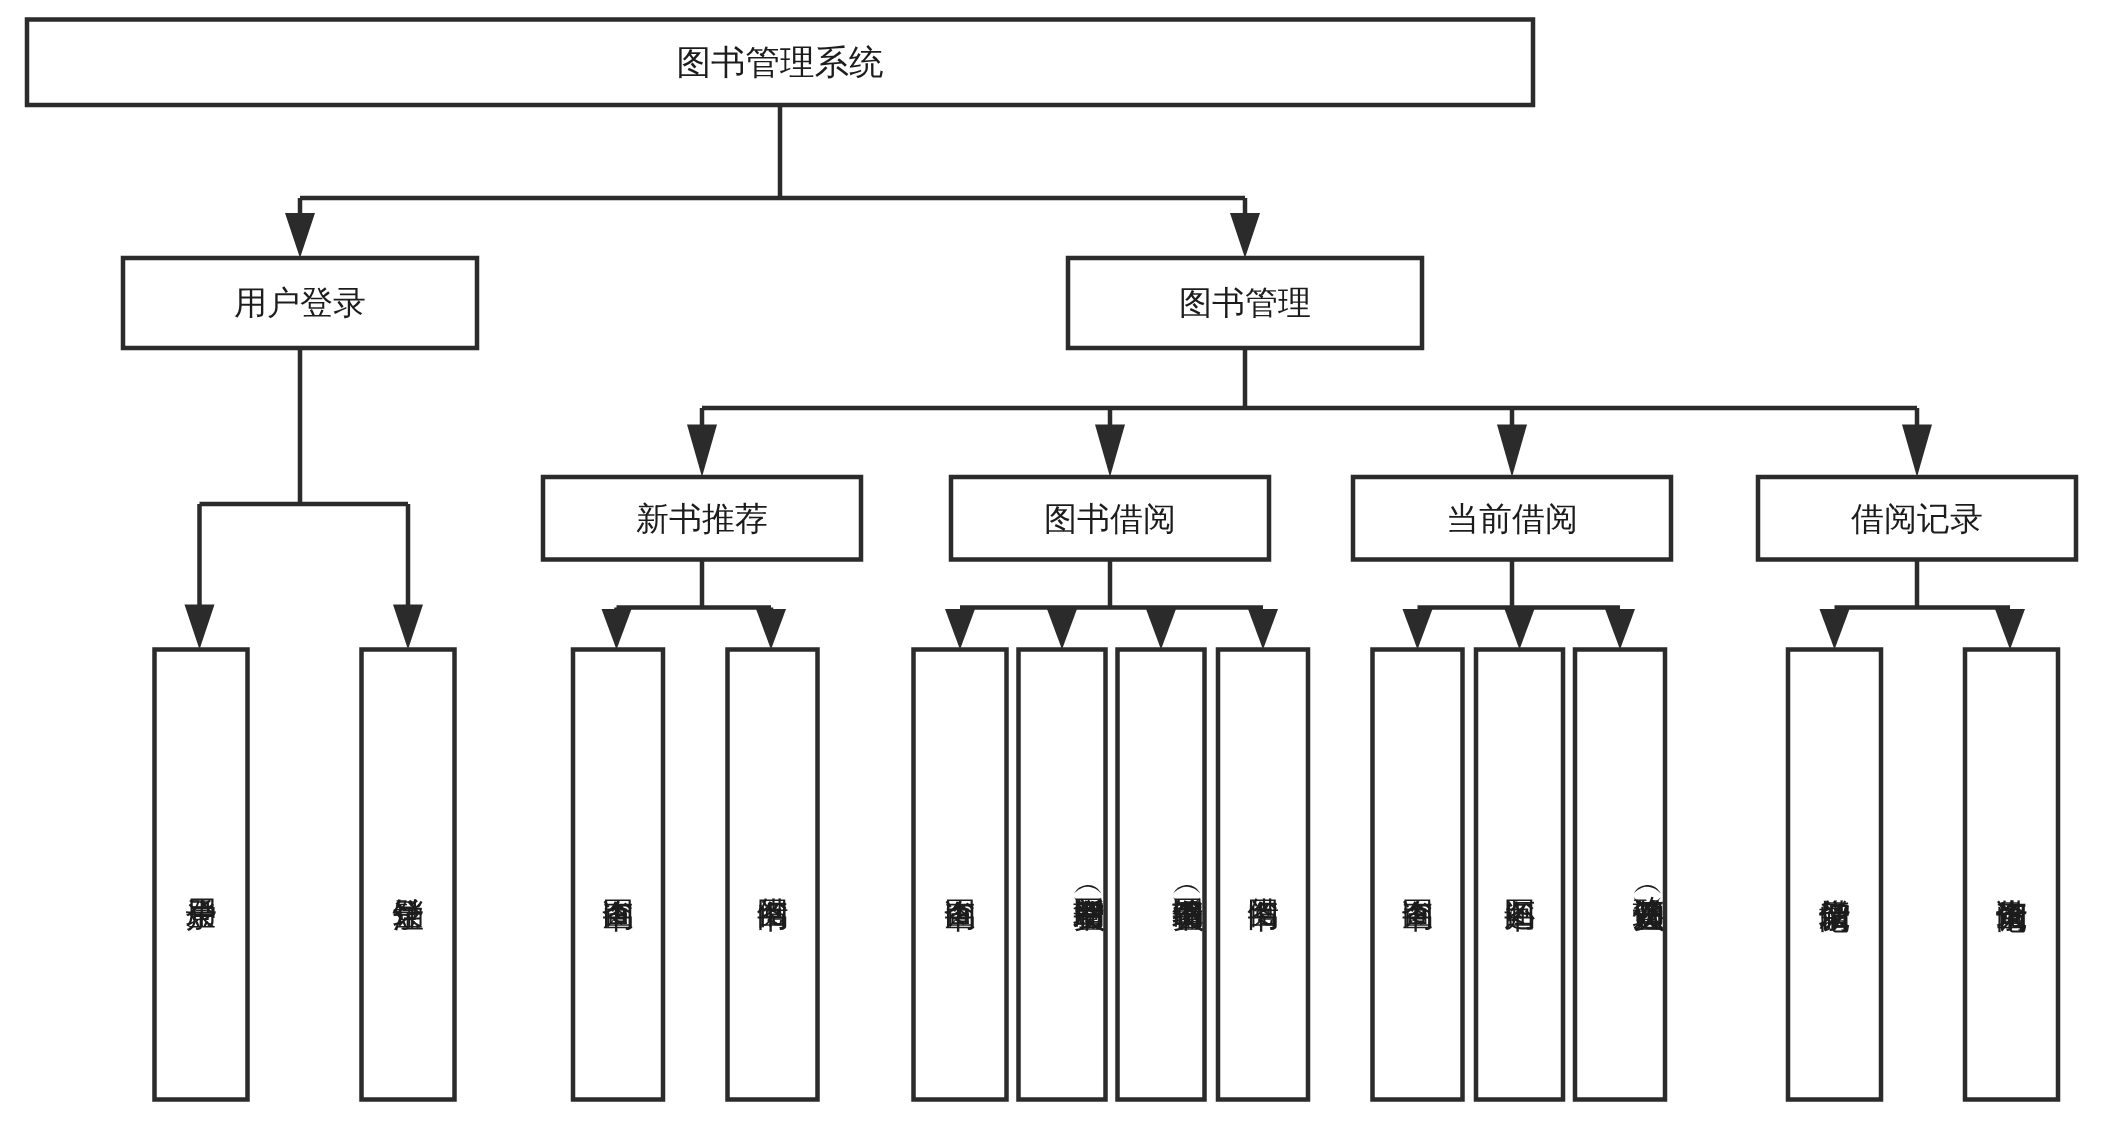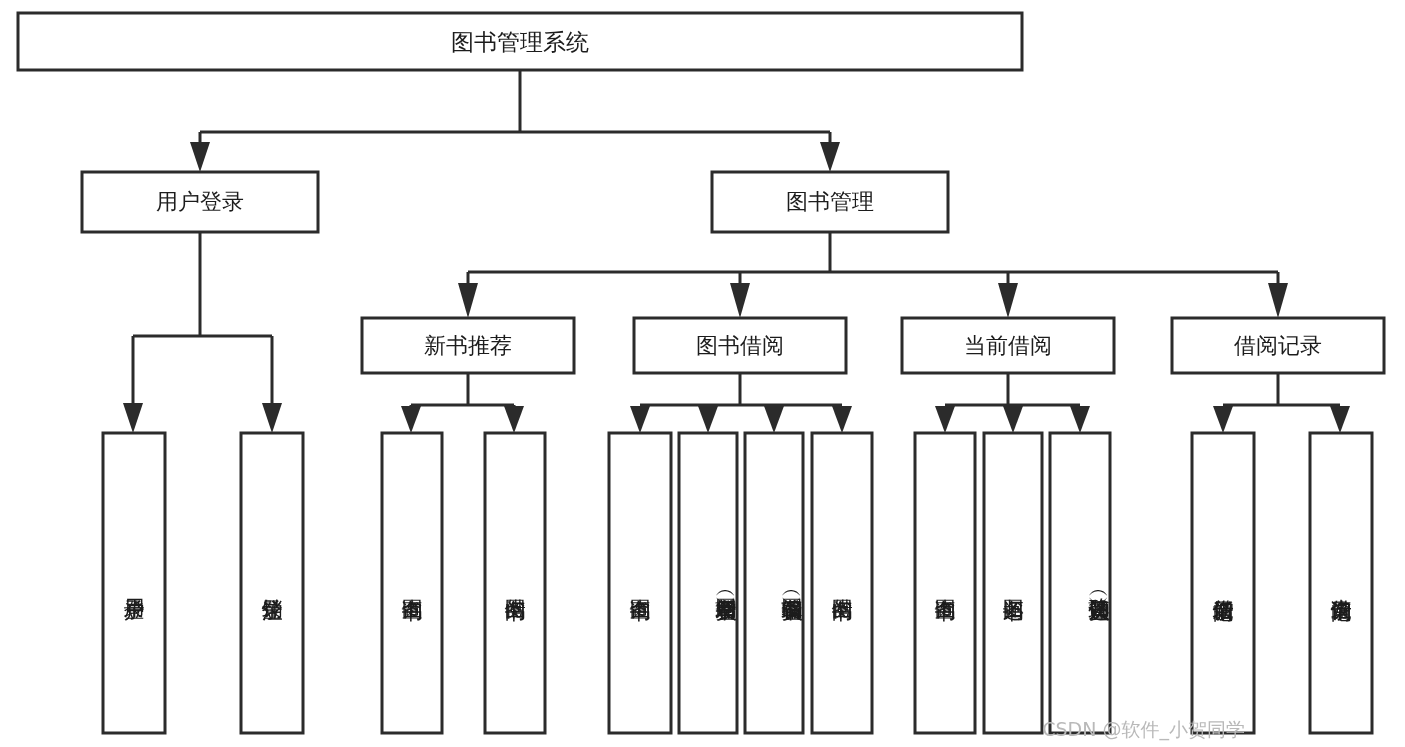--- a/index.html
+++ b/index.html
@@ -217,15 +217,14 @@
   <div class="leaf-label" style="left:745px; top:437px; width:58px; height:292px; align-items:flex-start;">编辑图书（管理员）</div>
   <div class="leaf-label" style="left:812px; top:433px; width:60px; height:300px;">借阅图书</div>
 
   <div class="leaf-label" style="left:915px; top:433px; width:60px; height:300px;">查询图书</div>
   <div class="leaf-label" style="left:984px; top:433px; width:58px; height:300px;">归还图书</div>
   <div class="leaf-label" style="left:1050px; top:437px; width:60px; height:292px; align-items:flex-start;">确认归还（管理员）</div>
 
   <div class="leaf-label" style="left:1192px; top:433px; width:62px; height:300px;">新增借阅记录</div>
   <div class="leaf-label" style="left:1310px; top:433px; width:62px; height:300px;">查询借阅记录</div>
 
-  <div class="watermark">CSDN @软件_小贺同学</div>
 
 </div>
 
 </body></html>

